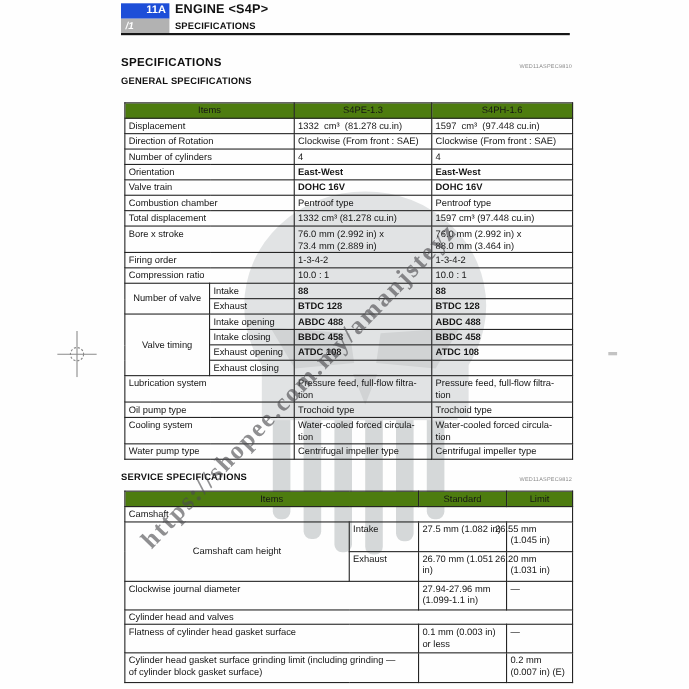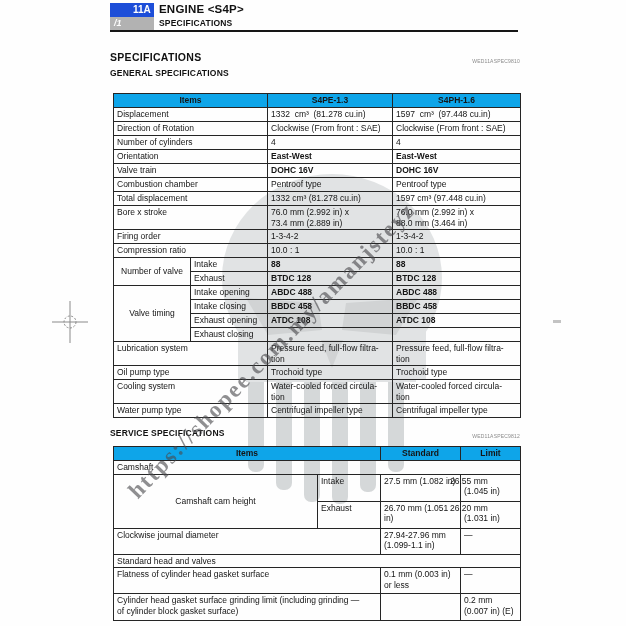--- a/index.html
+++ b/index.html
@@ -24,21 +24,21 @@
   .gen-heading{left:110px;top:68px;}
   .svc-heading{left:110px;top:428px;}
 
   
   table{border-collapse:collapse;table-layout:fixed;background:transparent;}
   .spec-table{position:absolute;z-index:2;font-size:8.5px;line-height:10.5px;color:#151515;}
   .t1{left:113px;top:93px;width:407px;}
   .t2{left:113px;top:446px;width:407px;}
   td,th{border:1px solid #252525;padding:1px 3px;vertical-align:top;box-sizing:border-box;
         white-space:pre-line;overflow:visible;}
-  th{background:#0ea5e9;font-weight:bold;text-align:center;vertical-align:middle;}
+  th{background:#4d7c0f;font-weight:normal;text-align:center;vertical-align:middle;}
   td.lbl{text-align:left;}
   td.grp{vertical-align:middle;text-align:center;}
   td.b{font-weight:bold;}
   td.full{text-align:left;}
   td.pull{text-indent:-14px;}
 
   
   .skull{left:208px;top:172px;width:248px;height:340px;z-index:1;opacity:.40;pointer-events:none;}
   .wm-url{left:142px;top:478px;z-index:3;transform:rotate(-46deg);transform-origin:left bottom;
           font-family:"Liberation Serif",serif;font-weight:bold;font-size:23px;letter-spacing:2px;
@@ -233,21 +233,21 @@
           <td class="lbl pull">26.20 mm
 (1.031 in)</td>
         </tr>
         <tr style="height: 26px;">
           <td class="lbl" colspan="2">Clockwise journal diameter</td>
           <td class="lbl">27.94-27.96 mm
 (1.099-1.1 in)</td>
           <td class="lbl">—</td>
         </tr>
         <tr style="height: 13px;">
-          <td class="lbl full" colspan="4">Standard head and valves</td>
+          <td class="lbl full" colspan="4">Cylinder head and valves</td>
         </tr>
         <tr style="height: 26px;">
           <td class="lbl" colspan="2">Flatness of cylinder head gasket surface</td>
           <td class="lbl">0.1 mm (0.003 in)
 or less</td>
           <td class="lbl">—</td>
         </tr>
         <tr style="height: 27px;">
           <td class="lbl" colspan="2">Cylinder head gasket surface grinding limit (including grinding —
 of cylinder block gasket surface)</td>

